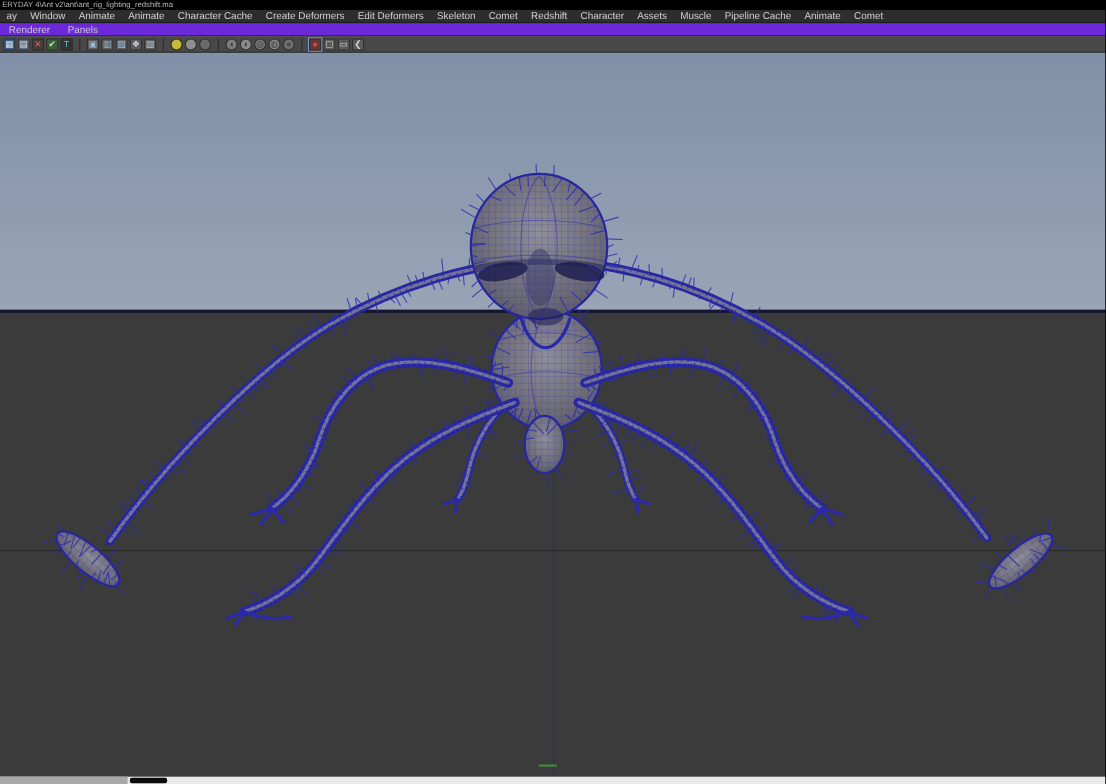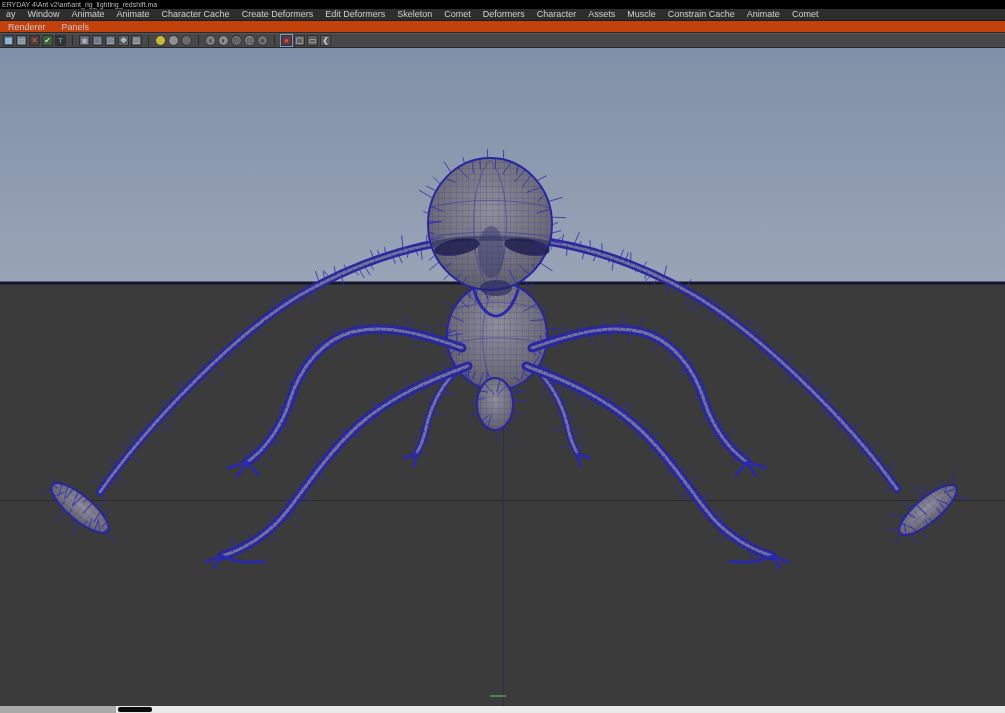--- a/index.html
+++ b/index.html
@@ -2,21 +2,21 @@
 <html><head>
 <meta charset="utf-8">
 <style>
   *{margin:0;padding:0;box-sizing:border-box}
   html,body{width:1005px;height:713px;overflow:hidden;background:#000;
     font-family:"Liberation Sans",sans-serif;}
   
   .titlebar{height:9px;background:#000;color:#b8b8b8;font-size:7px;line-height:9px;padding-left:2px;white-space:nowrap}
   .menubar{height:12px;background:#2d2d2d;display:flex;align-items:center;border-bottom:1px solid #1c1c1c}
   .menu-item{color:#cfcfcf;font-size:9px;line-height:11px;padding:0 6px;cursor:default;white-space:nowrap}
-  .panelbar{height:12px;background:#c2410c;display:flex;align-items:center;border-bottom:1px solid #2a2a2a}
+  .panelbar{height:12px;background:#6d28d9;display:flex;align-items:center;border-bottom:1px solid #2a2a2a}
   .panel-menu-item{color:#c8c8c8;font-size:9px;padding:0 8px;white-space:nowrap}
   .toolbar{height:15px;background:#484848;display:flex;align-items:center;gap:3px;padding-left:3px;
     border-top:1px solid #565656;border-bottom:1px solid #262626}
   .tb-group{display:flex;gap:2px;align-items:center}
   .tb-sep{width:1px;height:11px;background:#2b2b2b;margin:0 3px}
   .tb-icon{width:11px;height:11px;font-size:8px;line-height:10px;text-align:center;
     border:1px solid #2f2f2f;display:inline-block;overflow:hidden;cursor:default}
   .tb-icon.circle{border-radius:50%}
   .tb-icon.selected{box-shadow:0 0 0 1px #6fa0d8}
   
@@ -61,25 +61,25 @@
 <div class="menubar" id="menubar">
     <span class="menu-item">ay</span>
     <span class="menu-item">Window</span>
     <span class="menu-item">Animate</span>
     <span class="menu-item">Animate</span>
     <span class="menu-item">Character Cache</span>
     <span class="menu-item">Create Deformers</span>
     <span class="menu-item">Edit Deformers</span>
     <span class="menu-item">Skeleton</span>
     <span class="menu-item">Comet</span>
-    <span class="menu-item">Deformers</span>
+    <span class="menu-item">Redshift</span>
     <span class="menu-item">Character</span>
     <span class="menu-item">Assets</span>
     <span class="menu-item">Muscle</span>
-    <span class="menu-item">Constrain Cache</span>
+    <span class="menu-item">Pipeline Cache</span>
     <span class="menu-item">Animate</span>
     <span class="menu-item">Comet</span>
   </div>
 
 <div class="panelbar" id="panelbar">
     <span class="panel-menu-item">Renderer</span>
     <span class="panel-menu-item">Panels</span>
   </div>
 
 <div class="toolbar" id="toolbar">

